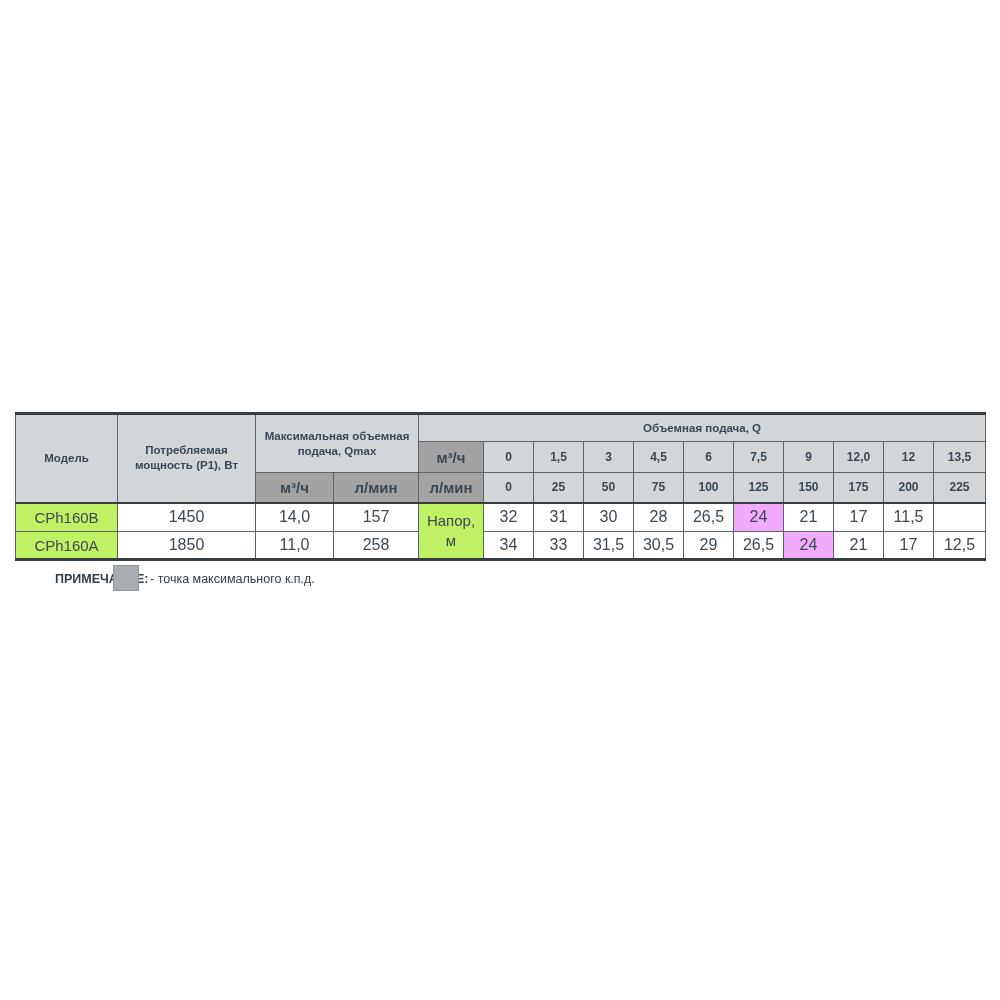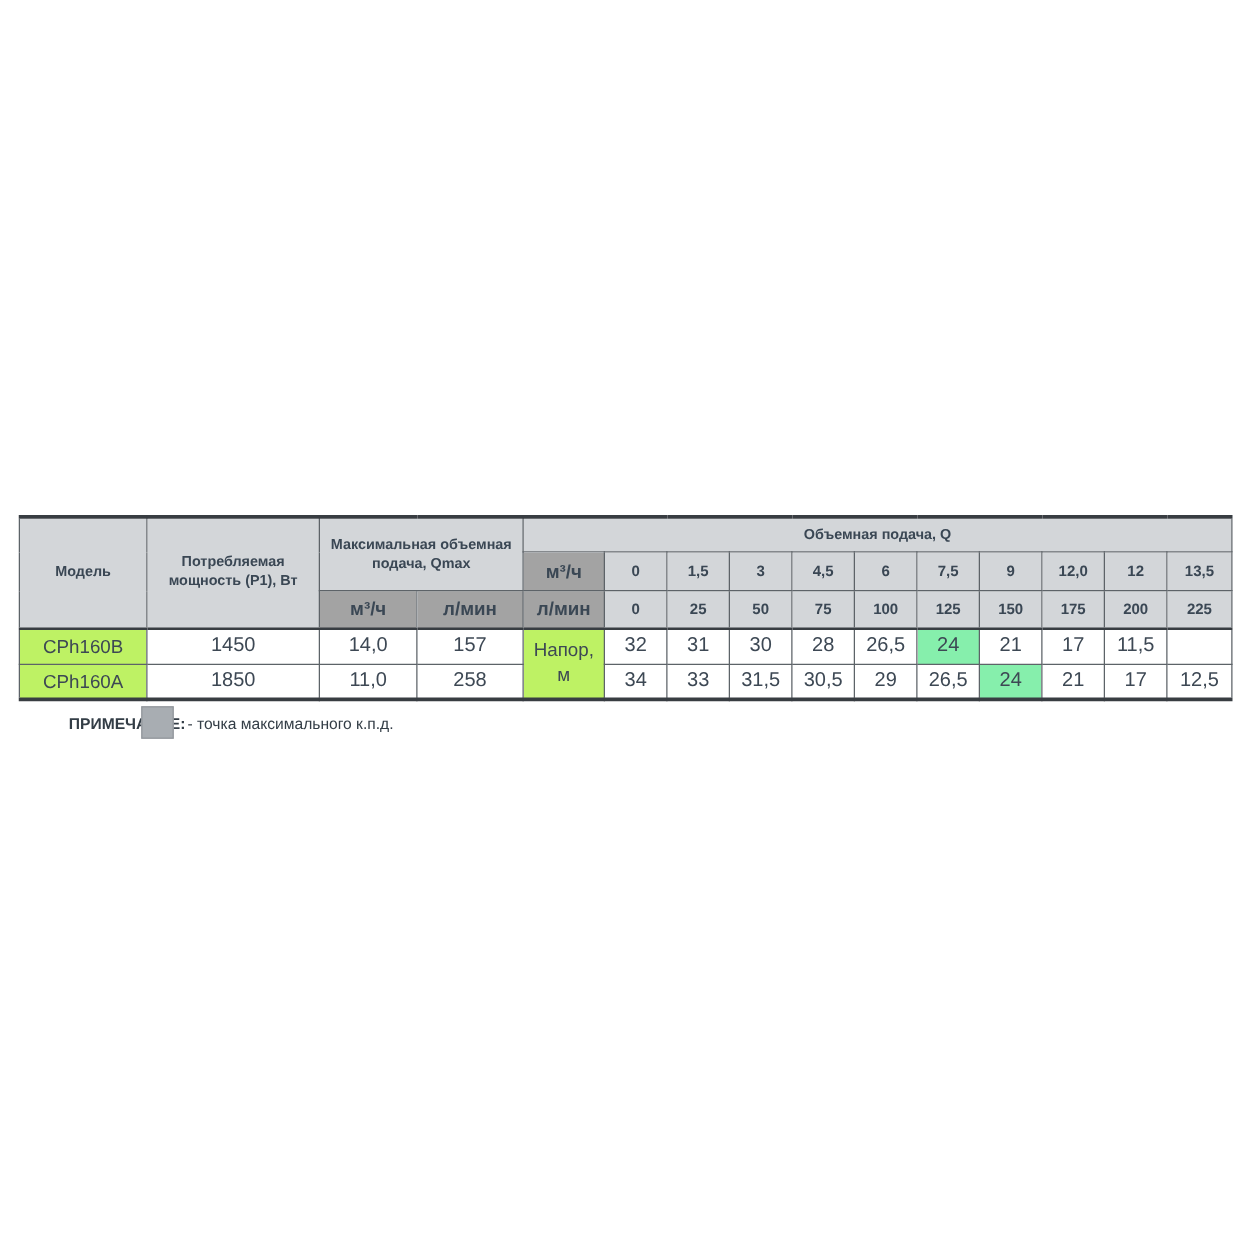--- a/index.html
+++ b/index.html
@@ -70,21 +70,21 @@
     font-size: 16px;
     font-weight: normal;
   }
   td.model-cell, td.head-label-cell {
     background: #bef264;
     color: #3d4854;
     font-size: 15px;
   }
   td.head-label-cell div { line-height: 1.35; }
   tr.body-sep td { border-top: 2px solid #383d42; }
-  td.hl { background: #86efac; }
+  td.hl { background: #f0abfc; }
   .note-row {
     position: absolute;
     left: 0;
     top: 562px;
     width: 1000px;
     height: 36px;
   }
   .note-label {
     position: absolute;
     left: 15px;

